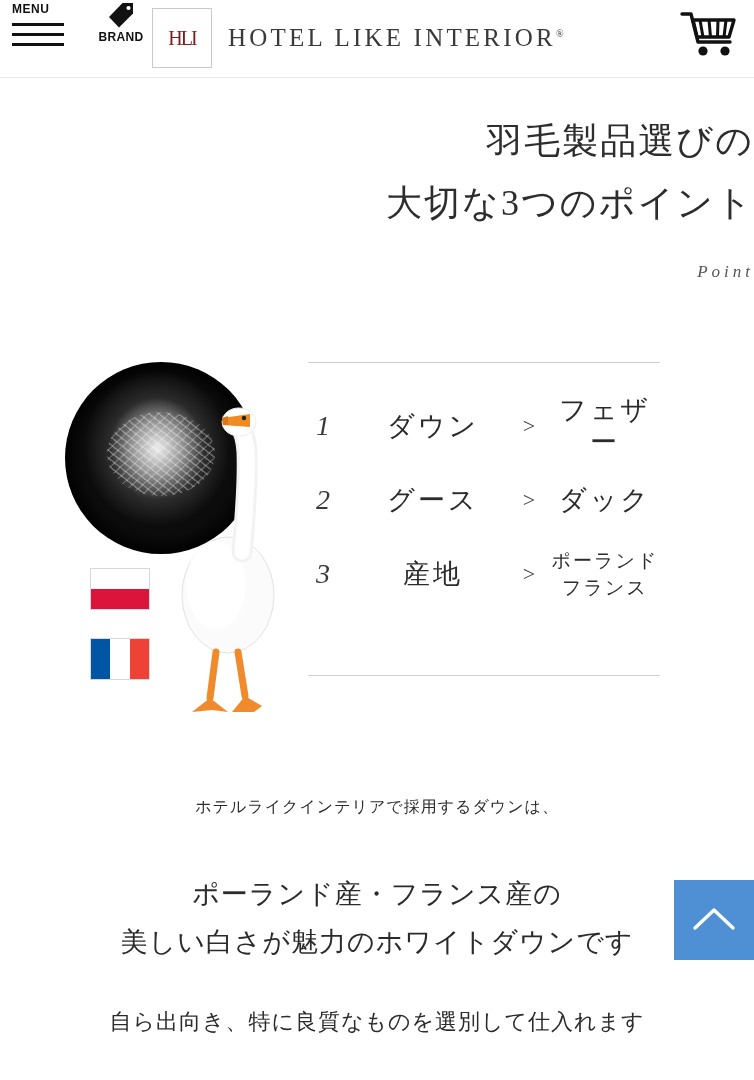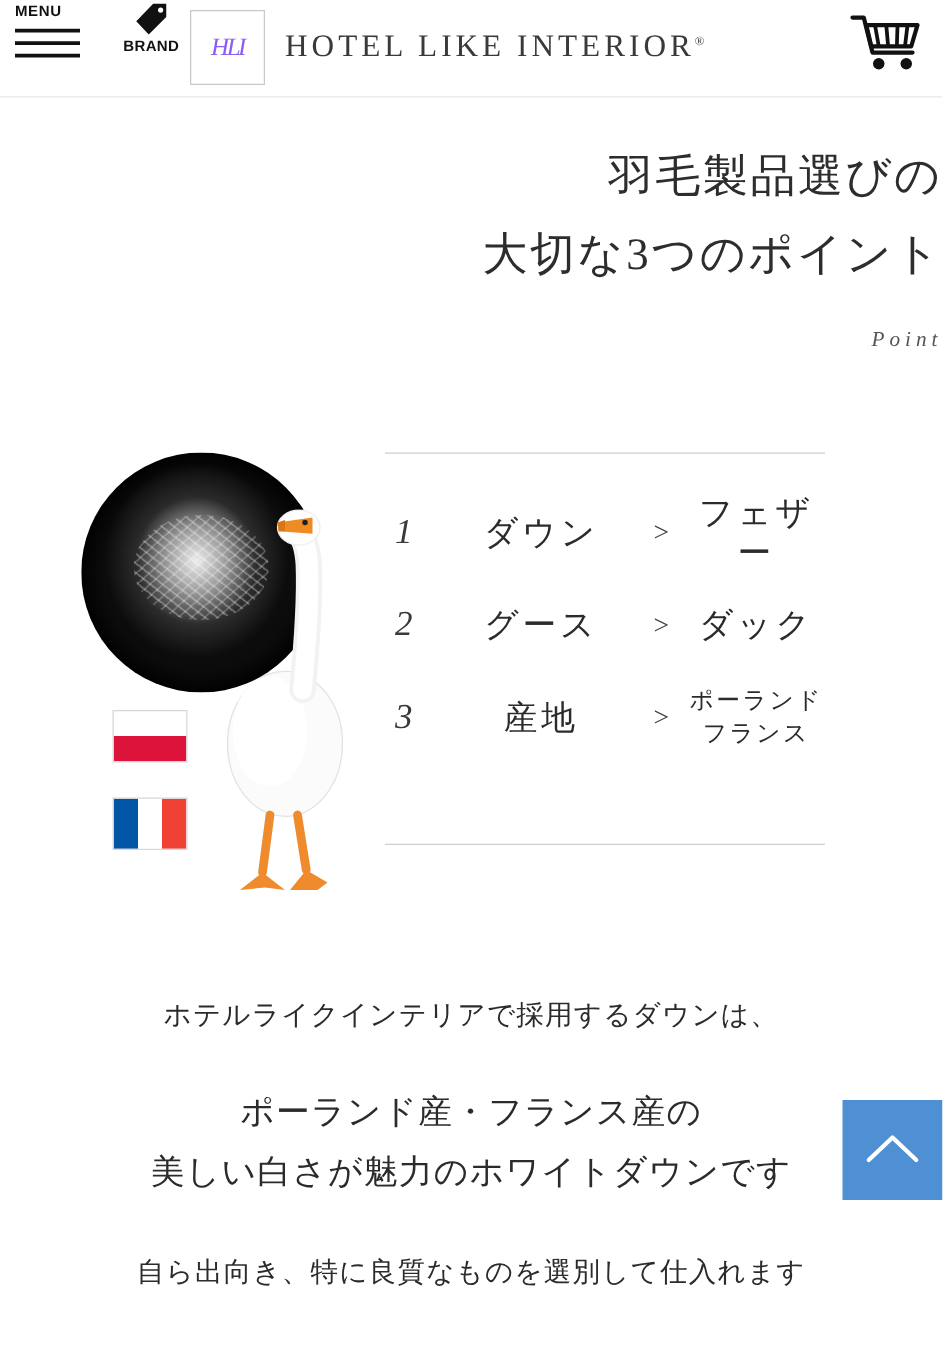--- a/index.html
+++ b/index.html
@@ -84,22 +84,21 @@
     width: 60px;
     height: 60px;
     border: 1px solid #c9c9c9;
     display: flex;
     align-items: center;
     justify-content: center;
   }
   .logo-mark .mono {
     font-family: "Liberation Serif", serif;
     font-size: 20px;
-    font-style: italic;
-    color: #8b5cf6;
+    color: #7f1d1d;
     letter-spacing: -2px;
   }
   .logo-text {
     position: absolute;
     left: 228px;
     top: 24px;
     font-family: "Liberation Serif", serif;
     font-size: 25px;
     letter-spacing: 3.2px;
     color: #3a3a3a;
@@ -246,22 +245,22 @@
   .copy {
     position: absolute;
     top: 795px;
     left: 0;
     width: 754px;
     text-align: center;
     font-family: "Liberation Serif", serif;
     color: #2b2b2b;
   }
   .copy p { line-height: 1.55; }
-  .copy .c1 { font-size: 22px; letter-spacing: 1px; }
-  .copy .c2 { font-size: 27px; letter-spacing: 1px; margin-top: 40px; }
+  .copy .c1 { font-size: 16px; letter-spacing: 1px; }
+  .copy .c2 { font-size: 27px; letter-spacing: 1px; margin-top: 54px; }
   .copy .c3 { font-size: 27px; letter-spacing: 1px; margin-top: 6px; }
   .copy .c4 { font-size: 22px; letter-spacing: 1px; margin-top: 42px; }
 
   
   .pagetop {
     position: absolute;
     right: 0;
     bottom: 0;
     width: 80px;
     height: 80px;

